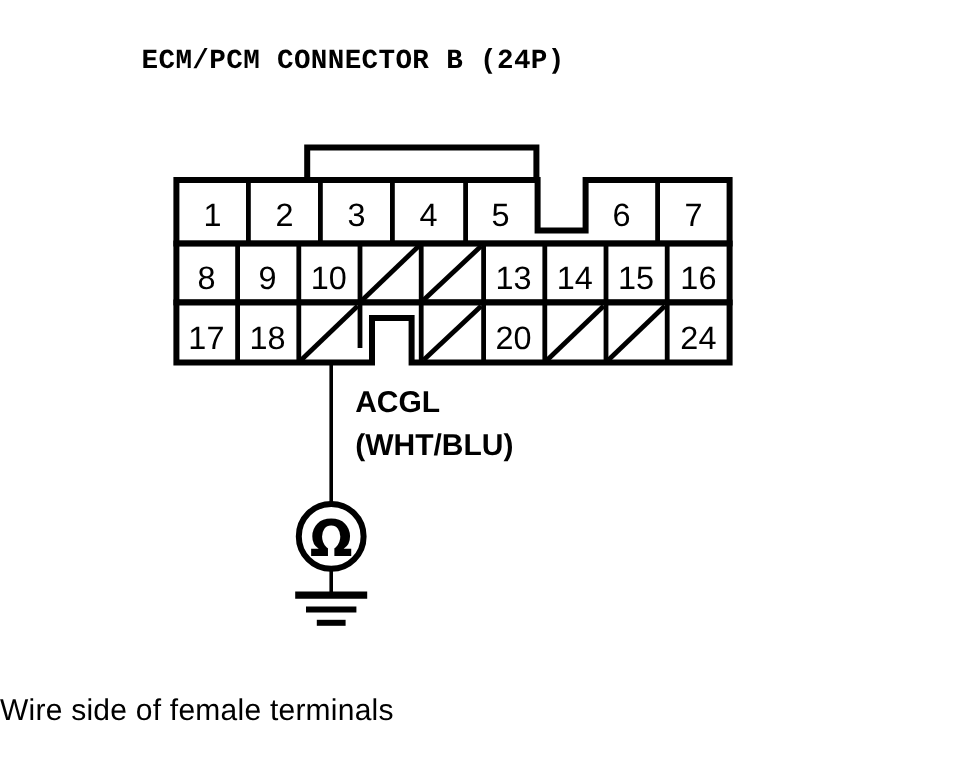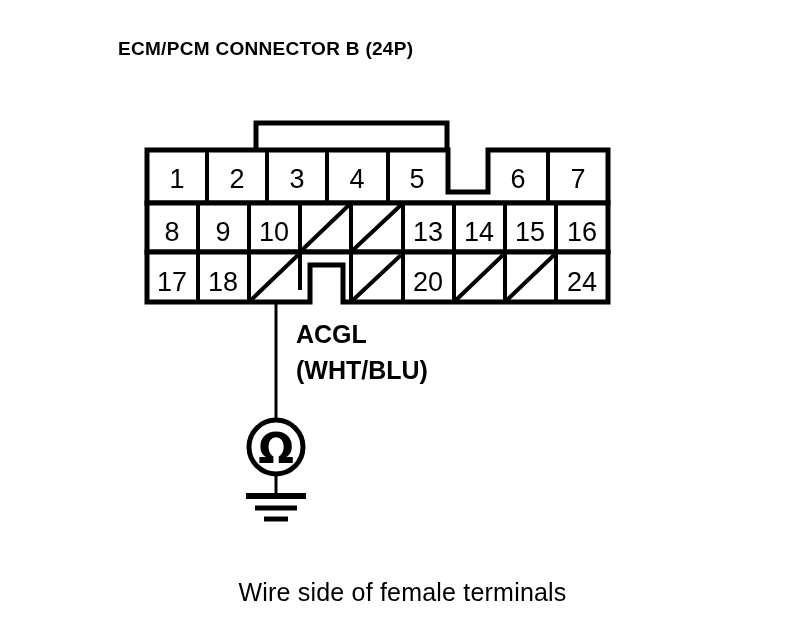--- a/index.html
+++ b/index.html
@@ -13,40 +13,41 @@
     position: relative;
     font-family: "Liberation Sans", sans-serif;
     color: #000000;
     overflow: hidden;
   }
 
   #page-title {
     position: absolute;
     left: 118px;
     top: 38px;
-    font-size: 19px;
+    font-size: 23px;
     font-weight: bold;
     letter-spacing: 0.3px;
     white-space: nowrap;
+    font-family: Liberation Mono, monospace;
   }
 
   #connector-figure {
     position: absolute;
     left: 0;
     top: 0;
     width: 805px;
     height: 644px;
   }
 
   #caption {
     position: absolute;
     left: 0;
     top: 578px;
     width: 805px;
-    text-align: center;
+    text-align: left;
     font-size: 25px;
     font-weight: normal;
     letter-spacing: 0.2px;
   }
 
   .pin-num {
     font-family: "Liberation Sans", sans-serif;
     font-size: 27px;
     fill: #000000;
   }

